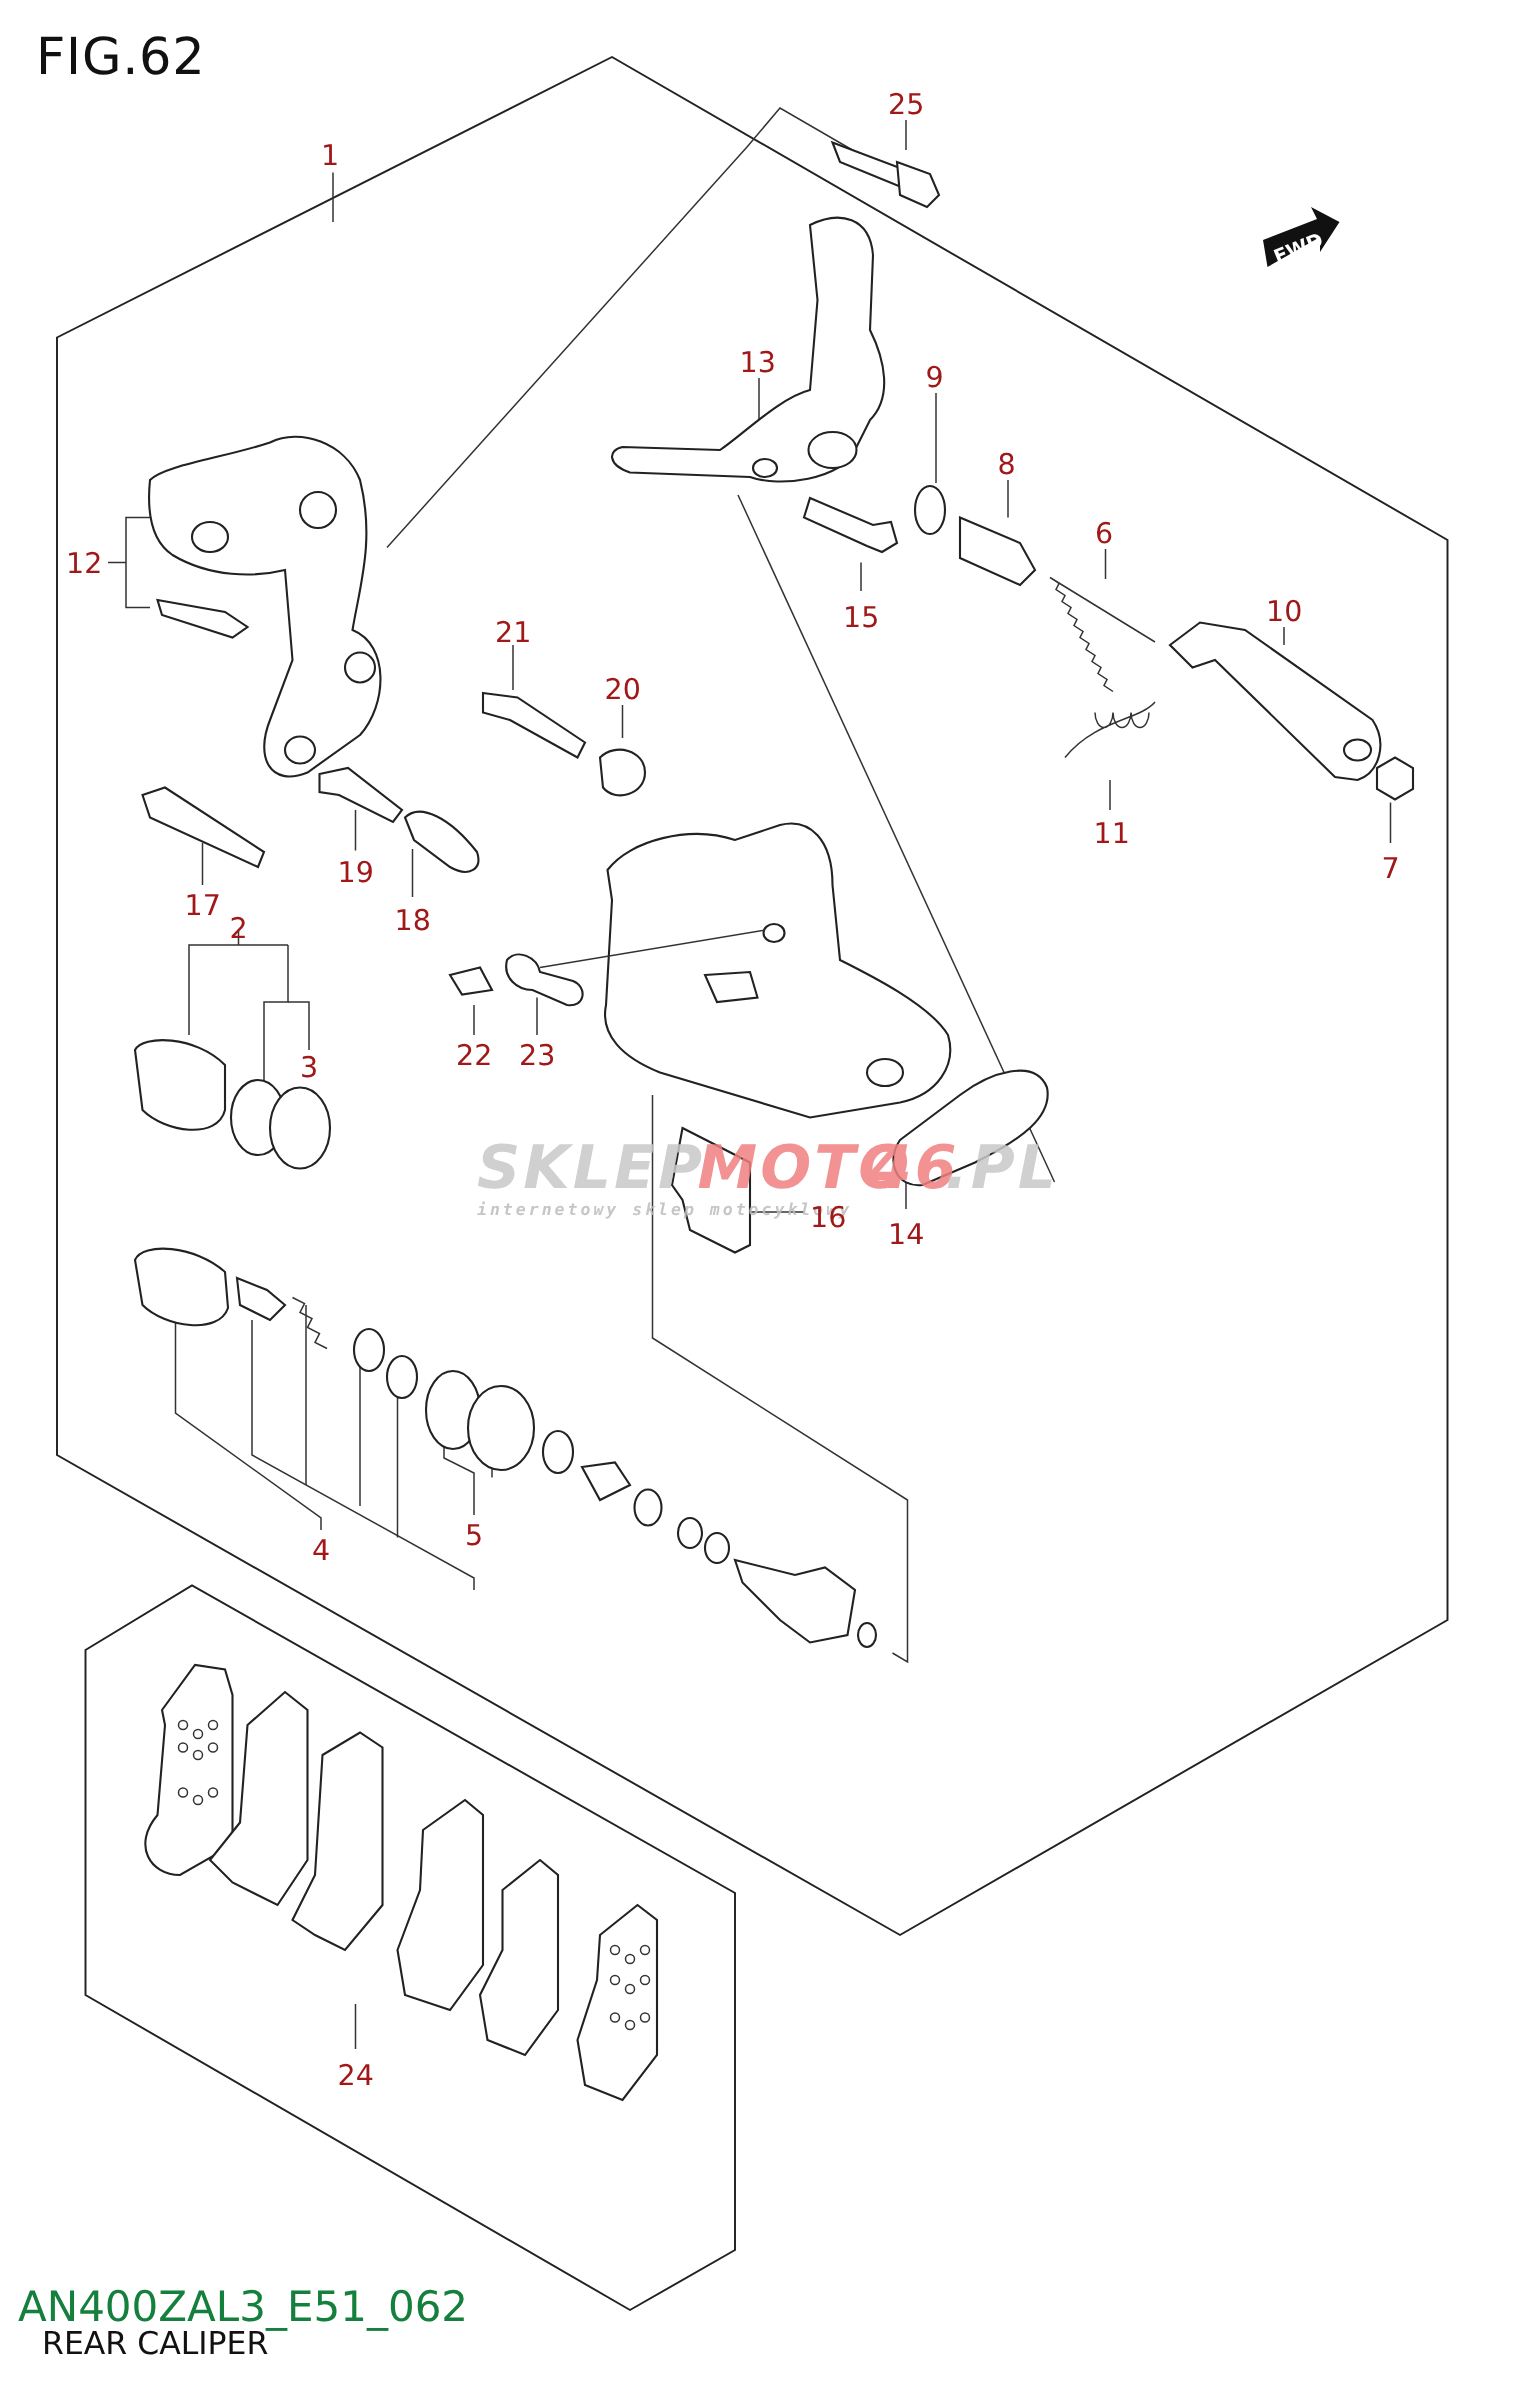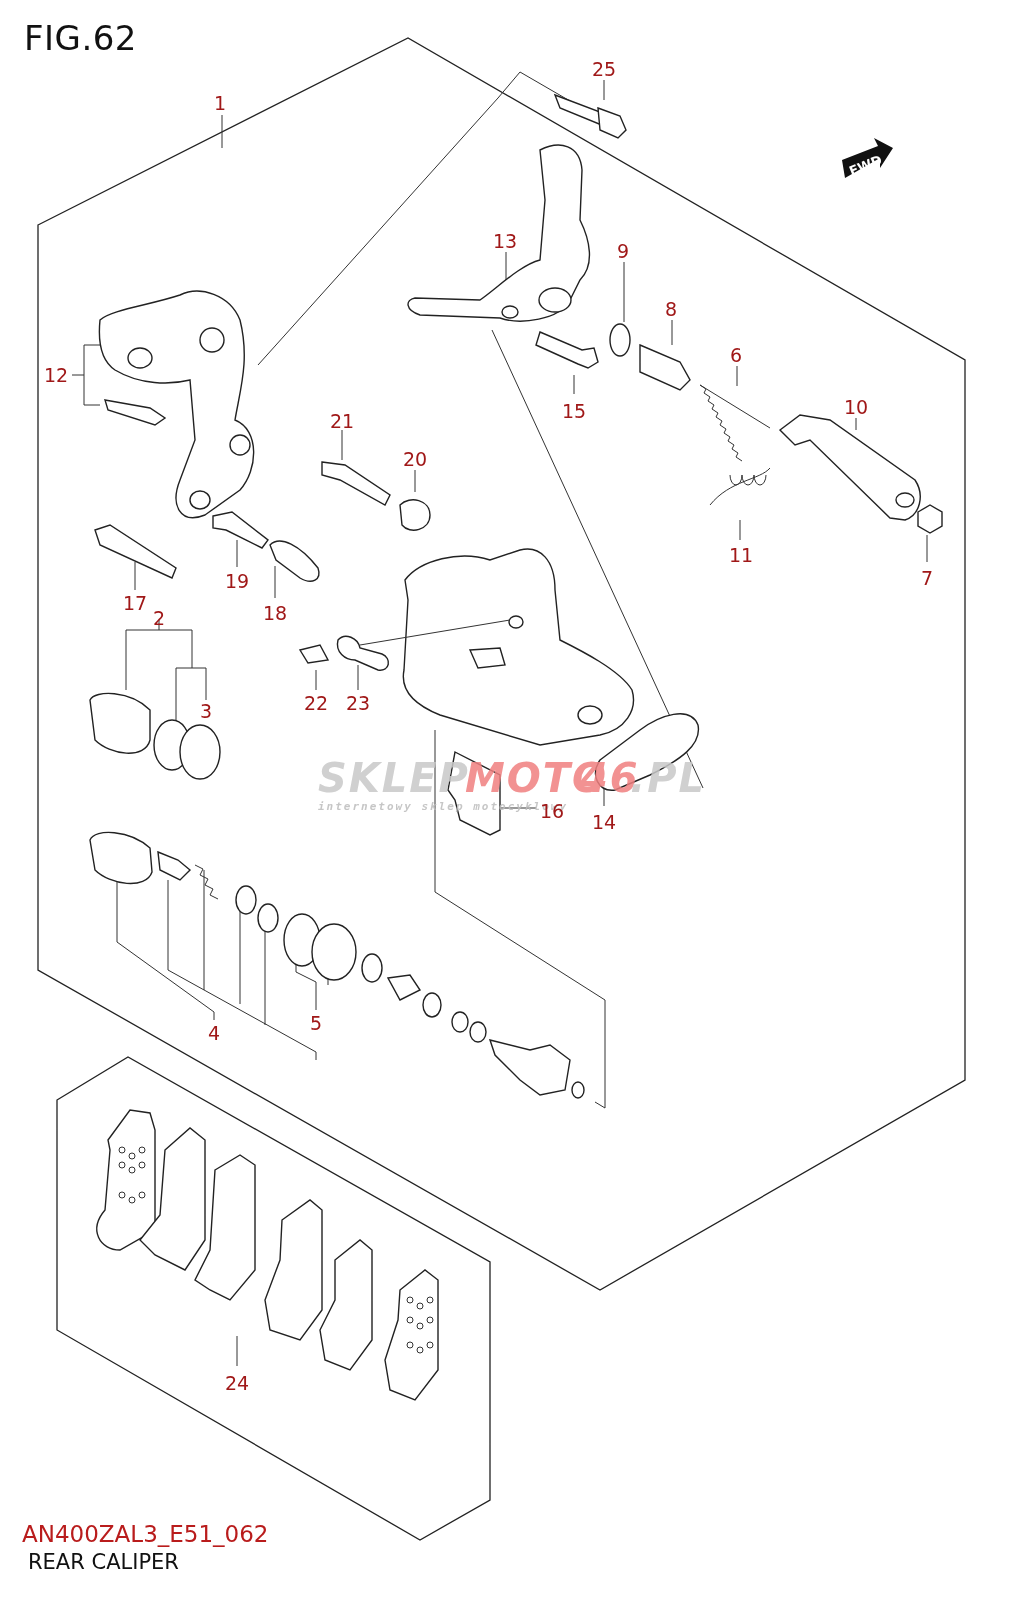--- a/index.html
+++ b/index.html
@@ -1,20 +1,20 @@
 <!DOCTYPE html>
 <html><head>
 <meta charset="utf-8">
 <style>
   html, body { margin: 0; padding: 0; background: #ffffff; }
   body { width: 1016px; height: 1600px; position: relative; overflow: hidden;
          font-family: "DejaVu Sans", sans-serif; }
   #fig-title { position: absolute; left: 24px; top: 18px; font-size: 34px; font-weight: normal;
                color: #111; letter-spacing: 0.5px; font-family: "DejaVu Sans", sans-serif; }
-  #code { position: absolute; left: 22px; top: 1521px; font-size: 23px; color: #b91c1c; font-family: "DejaVu Sans", sans-serif; }
+  #code { position: absolute; left: 12px; top: 1521px; font-size: 28px; color: #15803d; font-family: "DejaVu Sans", sans-serif; }
   #subtitle { position: absolute; left: 28px; top: 1550px; font-size: 21px; color: #111; font-family: "DejaVu Sans", sans-serif; }
   svg#diagram { position: absolute; left: 0; top: 0; }
   .ln { fill: none; stroke: #222; stroke-width: 1.3; }
   .lt { fill: none; stroke: #333; stroke-width: 1; }
   .part { fill: #fff; stroke: #222; stroke-width: 1.4; }
   .callout { fill: #a01818; font-size: 19px; font-family: "DejaVu Sans", sans-serif; }
   .wm1 { font-size: 40px; font-style: italic; font-weight: bold; font-family: "DejaVu Sans", sans-serif; letter-spacing: 2px; }
   .wm2 { font-size: 11px; font-style: italic; font-weight: bold; fill: #bdbdbd; font-family: "DejaVu Sans Mono", monospace; letter-spacing: 2px; }
   .fwd-txt { fill: #fff; font-size: 13px; font-weight: bold; font-family: "DejaVu Sans", sans-serif; }
 </style>

